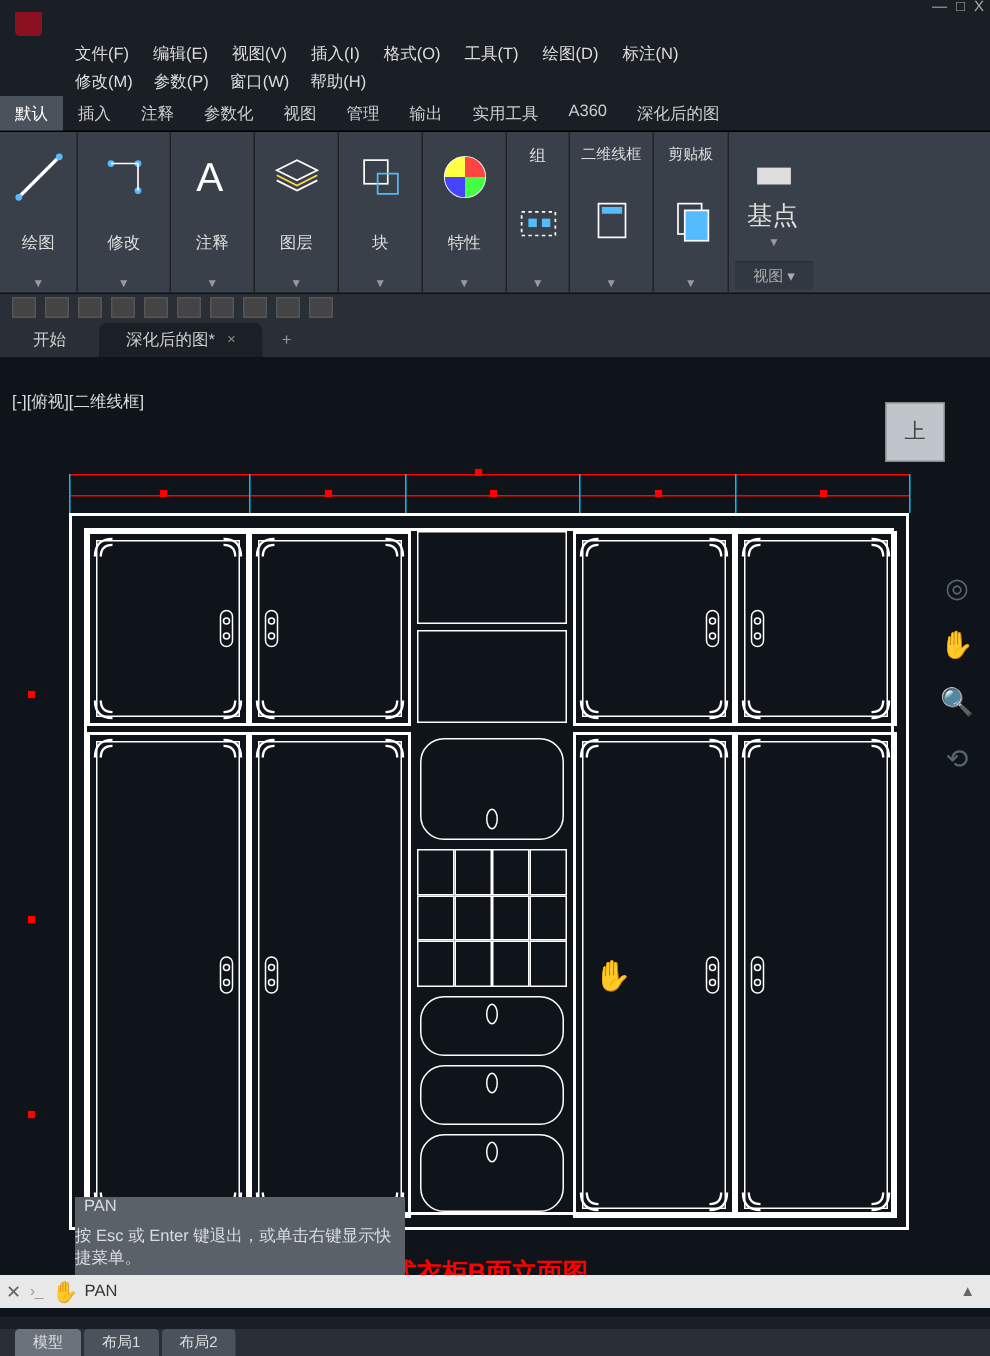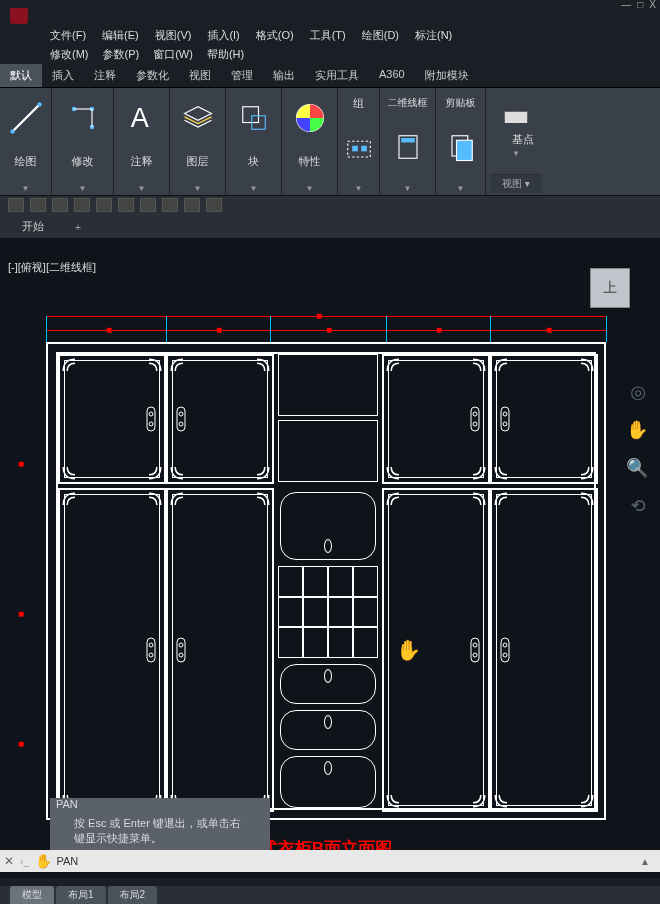--- a/index.html
+++ b/index.html
@@ -45,21 +45,21 @@
 .corner-orn svg{width:100%;height:100%}
 .handle{position:absolute;width:14px;height:28px}
 .handle svg{width:100%;height:100%}
 .shelf{position:absolute;border:1px solid #fff}
 .drawer{position:absolute;border:1px solid #fff;border-radius:16px}
 .pull{position:absolute;left:50%;transform:translateX(-50%);width:8px;height:14px;border:1px solid #fff;border-radius:50%}
 .grid-cells{position:absolute;display:grid;grid-template-columns:repeat(4,1fr);grid-template-rows:repeat(3,1fr)}
 .grid-cells div{border:1px solid #fff}
 .dwg-title{position:absolute;left:50%;transform:translateX(-50%);bottom:-22px;color:#ff0000;font-size:17px;font-weight:bold}
 .cmd-area{position:absolute;bottom:32px;left:0;right:0}
-.cmd-tip{background:#5a6168;padding:4px 24px;font-size:11px;color:#d8dde2;width:220px;margin-left:50px}
+.cmd-tip{background:#5a6168;padding:4px 0;font-size:11px;color:#d8dde2;width:220px;margin-left:50px}
 .cmd-title{background:#5a6168;padding:0 6px 2px;color:#d8dde2;width:220px;margin-left:50px;font-size:11px}
 .cmd-input{display:flex;align-items:center;background:#e8e8e8;height:22px;padding:0 4px}
 .cmd-x{color:#666;font-size:12px;margin-right:6px}
 .cmd-hand{font-size:14px;margin-right:4px}
 .cmd-text{flex:1;color:#333;font-size:11px;background:transparent;border:none;outline:none}
 .cmd-drop{color:#666;font-size:10px;padding:0 6px}
 .status-tabs{position:absolute;bottom:0;left:0;right:0;height:18px;background:#2a2f37;display:flex;padding-left:10px}
 .stab{padding:2px 12px;background:#4a525c;color:#ddd;font-size:10px;margin-right:2px;border-radius:3px 3px 0 0}
 .pan-cursor{position:absolute;font-size:20px;color:#fff}
 </style>
@@ -98,21 +98,21 @@
 <div class="ribbon-tabs">
   <div class="rtab active">默认</div>
   <div class="rtab">插入</div>
   <div class="rtab">注释</div>
   <div class="rtab">参数化</div>
   <div class="rtab">视图</div>
   <div class="rtab">管理</div>
   <div class="rtab">输出</div>
   <div class="rtab">实用工具</div>
   <div class="rtab">A360</div>
-  <div class="rtab">附加模块</div>
+  <div class="rtab">深化后的图</div>
 </div>
 
 <div class="ribbon">
   <div class="panel" style="width:52px">
     <div class="panel-icon">
         <svg viewBox="0 0 32 32">
           <line x1="4" y1="28" x2="28" y2="4" stroke="#fff" stroke-width="2"></line>
           <circle cx="4" cy="28" r="2" fill="#5bf"></circle>
           <circle cx="28" cy="4" r="2" fill="#5bf"></circle>
         </svg>
@@ -207,21 +207,21 @@
       </div>
     <div class="panel-drop">▼</div>
   </div>
   <div class="panel" style="width:60px;border-right:none">
     <div>
       <div class="panel-icon" style="margin-top:2px">
           <svg viewBox="0 0 32 32">
             <rect x="6" y="14" width="20" height="10" fill="#ddd"></rect>
           </svg>
         </div>
-      <div style="font-size:11px;color:#ddd;text-align:right">基点</div>
+      <div style="font-size:17px;color:#ddd;text-align:left">基点</div>
       <div class="panel-drop" style="text-align:center">▼</div>
     </div>
     <div class="panel-footer"><span>视图</span> ▾</div>
   </div>
 </div>
 
 <div class="small-icons-row">
   <div class="si"></div>
     <div class="si"></div>
     <div class="si"></div>
@@ -230,20 +230,24 @@
     <div class="si"></div>
     <div class="si"></div>
     <div class="si"></div>
     <div class="si"></div>
     <div class="si"></div>
 </div>
 
 <div class="doc-tabs">
   <div class="dtab">
       <span>开始</span>
+    </div>
+  <div class="dtab active">
+      <span>深化后的图*</span>
+      <span class="close">×</span>
     </div>
   <div class="newtab">+</div>
 </div>
 
 <div class="viewport">
   <div class="vp-label">[-][俯视][二维线框]</div>
   <div class="viewcube">上</div>
   <div class="nav-tools">
     <div class="nav-tool">◎</div>
     <div class="nav-tool">✋</div>

